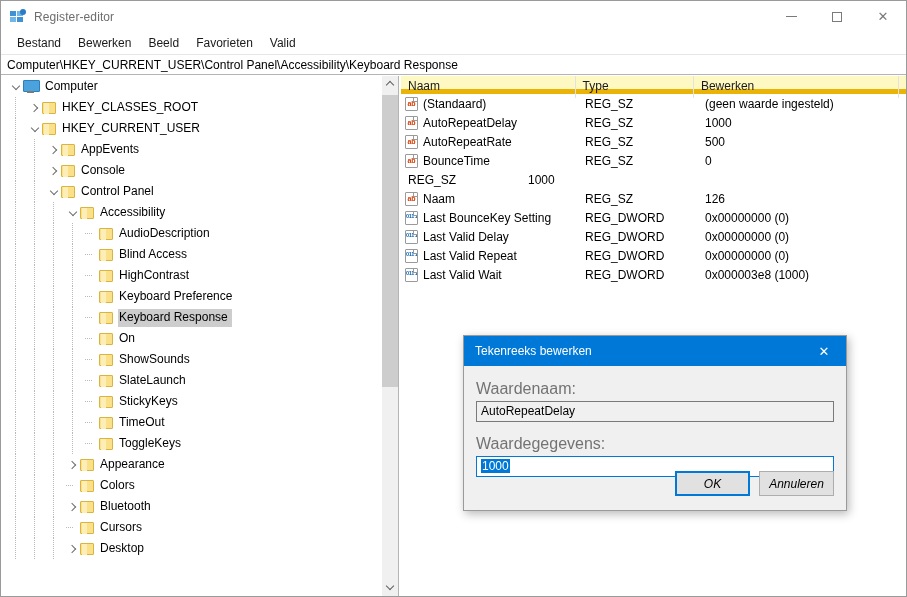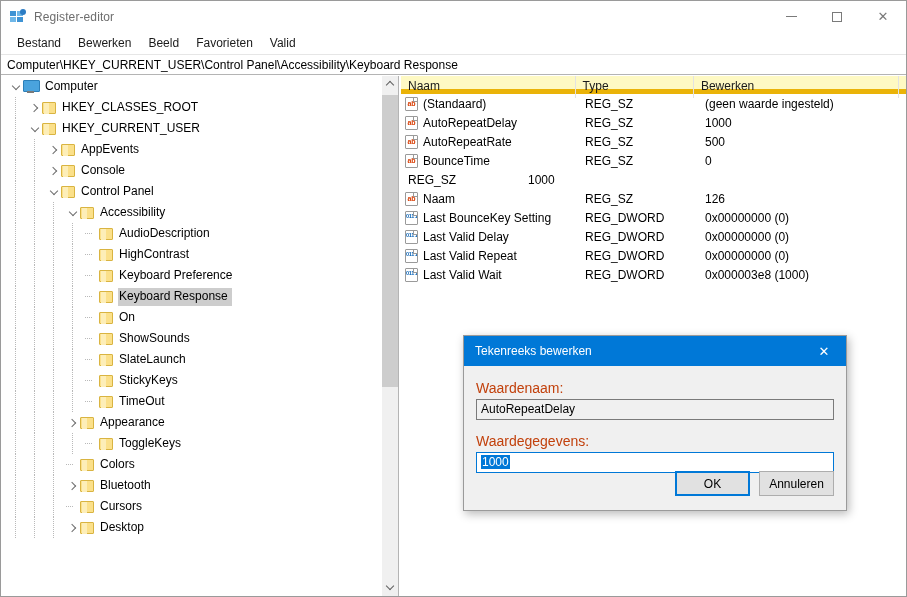--- a/index.html
+++ b/index.html
@@ -272,21 +272,21 @@
   .dlg-title-text {
     font-size: 12px; padding-left: 11px; flex: 1;
   }
   .dlg-close {
     width: 44px; height: 30px;
     display:flex; align-items:center; justify-content:center;
     color: #ffffff; font-size: 13px;
   }
   .dlg-body { padding: 14px 12px 0 12px; }
   .dlg-label {
-    font-size: 14px; color: #c2410c;
+    font-size: 16px; color: #737373;
     margin-bottom: 3px;
   }
   .dlg-input {
     height: 21px;
     border: 1px solid #7a7a7a;
     background: #f0f0f0;
     font-size: 12px; color: #000;
     padding: 2px 3px 0 4px;
     margin-bottom: 13px;
     overflow: hidden; white-space: nowrap;
@@ -301,21 +301,21 @@
   }
   .dlg-buttons {
     position: absolute; right: 12px; bottom: 14px;
     display: flex; gap: 9px;
   }
   .dlg-btn {
     width: 75px; height: 25px;
     font-size: 12px; color: #000;
     background: #e1e1e1;
     border: 1px solid #adadad;
-    display: flex; align-items: center; justify-content: center;
+    display: flex; align-items: center; justify-content: center; font-style: italic;
   }
   .dlg-btn.default {
     border: 2px solid #0078d7;
   }
 
   
   .regicon { position:absolute; inset:0; }
   .regicon i {
     position:absolute; display:block; background:#3f93d4;
   }
@@ -471,20 +471,33 @@
             <div class="guides">
               <div class="guide" style="left: 14px;"></div>
               <div class="guide" style="left: 33px;"></div>
               <div class="guide" style="left: 52px;"></div>
               <div class="guide" style="left: 71px;"></div>
               <div class="elbow" style="left: 84px;"></div>
             </div>
             <div style="width: 82px; flex: 0 0 auto;"></div>
             <div class="tw"></div>
             <div class="folder"></div>
+            <span class="tree-label">Blind Access</span>
+          </div>
+          <div class="tree-row">
+            <div class="guides">
+              <div class="guide" style="left: 14px;"></div>
+              <div class="guide" style="left: 33px;"></div>
+              <div class="guide" style="left: 52px;"></div>
+              <div class="guide" style="left: 71px;"></div>
+              <div class="elbow" style="left: 84px;"></div>
+            </div>
+            <div style="width: 82px; flex: 0 0 auto;"></div>
+            <div class="tw"></div>
+            <div class="folder"></div>
             <span class="tree-label">HighContrast</span>
           </div>
           <div class="tree-row">
             <div class="guides">
               <div class="guide" style="left: 14px;"></div>
               <div class="guide" style="left: 33px;"></div>
               <div class="guide" style="left: 52px;"></div>
               <div class="guide" style="left: 71px;"></div>
               <div class="elbow" style="left: 84px;"></div>
             </div>
@@ -569,40 +582,40 @@
             <div style="width: 82px; flex: 0 0 auto;"></div>
             <div class="tw"></div>
             <div class="folder"></div>
             <span class="tree-label">TimeOut</span>
           </div>
           <div class="tree-row">
             <div class="guides">
               <div class="guide" style="left: 14px;"></div>
               <div class="guide" style="left: 33px;"></div>
               <div class="guide" style="left: 52px;"></div>
+              <div class="guide" style="left: 71px;"></div>
+              <div class="elbow" style="left: 84px;"></div>
+            </div>
+            <div style="width: 82px; flex: 0 0 auto;"></div>
+            <div class="tw"></div>
+            <div class="folder"></div>
+            <span class="tree-label">ToggleKeys</span>
+          </div>
+          <div class="tree-row">
+            <div class="guides">
+              <div class="guide" style="left: 14px;"></div>
+              <div class="guide" style="left: 33px;"></div>
+              <div class="guide" style="left: 52px;"></div>
             </div>
             <div style="width: 63px; flex: 0 0 auto;"></div>
             <div class="tw">
               <span class="chev right"></span>
             </div>
             <div class="folder"></div>
             <span class="tree-label">Appearance</span>
-          </div>
-          <div class="tree-row">
-            <div class="guides">
-              <div class="guide" style="left: 14px;"></div>
-              <div class="guide" style="left: 33px;"></div>
-              <div class="guide" style="left: 52px;"></div>
-              <div class="guide" style="left: 71px;"></div>
-              <div class="elbow" style="left: 84px;"></div>
-            </div>
-            <div style="width: 82px; flex: 0 0 auto;"></div>
-            <div class="tw"></div>
-            <div class="folder"></div>
-            <span class="tree-label">ToggleKeys</span>
           </div>
           <div class="tree-row">
             <div class="guides">
               <div class="guide" style="left: 14px;"></div>
               <div class="guide" style="left: 33px;"></div>
               <div class="guide" style="left: 52px;"></div>
               <div class="elbow" style="left: 65px;"></div>
             </div>
             <div style="width: 63px; flex: 0 0 auto;"></div>
             <div class="tw"></div>

